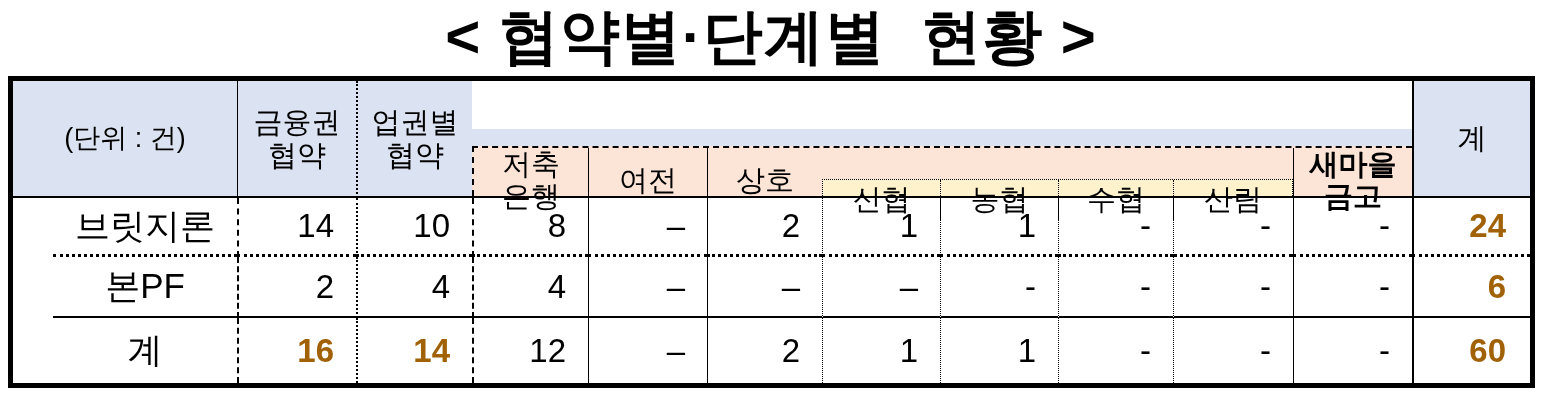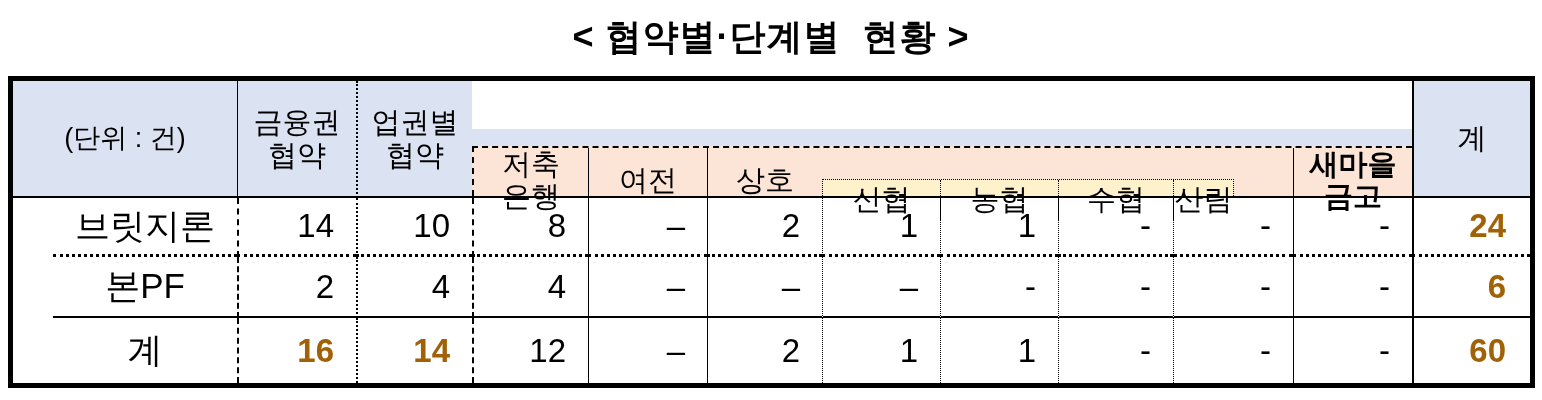--- a/index.html
+++ b/index.html
@@ -3,21 +3,21 @@
 <meta charset="utf-8">
 <style>
   html,body{margin:0;padding:0;}
   body{
     width:1542px;height:400px;position:relative;background:#ffffff;
     font-family:"Liberation Sans","DejaVu Sans",sans-serif;color:#000;
   }
   .title{
     position:absolute;left:0;top:6px;width:1542px;height:62px;
     display:flex;align-items:center;justify-content:center;
-    font-size:36px;font-weight:bold;letter-spacing:1px;white-space:pre;
+    font-size:60px;font-weight:bold;letter-spacing:1px;white-space:pre;
   }
   .tbl{
     position:absolute;left:8px;top:76px;width:1527px;height:312px;
     border:5px solid #000;box-sizing:border-box;background:#fff;
     display:grid;
     grid-template-columns:224px 119px 116px 116px 119px 115px 118px 118px 115px 120px 119px 1fr;
     grid-template-rows:117px 59px 61px 1fr;
   }
   .cell{
     box-sizing:border-box;display:flex;align-items:center;justify-content:center;
@@ -36,21 +36,21 @@
     box-sizing:border-box;border-bottom:2px solid #000;margin-top:48px;
   }
   .peach{
     position:absolute;left:0;right:0;top:17px;bottom:0;background:#fce4d6;
     border-top:2px dashed #000;border-left:2px dashed #000;box-sizing:border-box;
     display:grid;grid-template-columns:114px 119px 115px 118px 118px 115px 120px 1fr;
   }
   .pcell{box-sizing:border-box;display:flex;align-items:center;justify-content:center;
     font-size:29px;line-height:1.12;text-align:center;white-space:pre-line;}
   .yellow{
-    position:absolute;left:348px;top:31px;width:412px;bottom:0;background:#fdf2cc;
+    position:absolute;left:348px;top:31px;width:471px;bottom:0;background:#fdf2cc;
     border-top:1px dotted #000;border-left:1px dotted #000;border-right:1px dotted #000;
     box-sizing:border-box;display:grid;grid-template-columns:117px 118px 115px 1fr;
   }
   .ycell{box-sizing:border-box;display:flex;align-items:center;justify-content:center;font-size:29px;}
   
   .lbl{font-size:35px;margin-left:40px;}
   .num{font-size:33px;justify-content:flex-end;padding-right:22px;}
   .total{font-weight:bold;padding-right:24px;}
   .red{color:#a16207;font-weight:bold;}
   .r1{border-bottom:3px dotted #000;}

